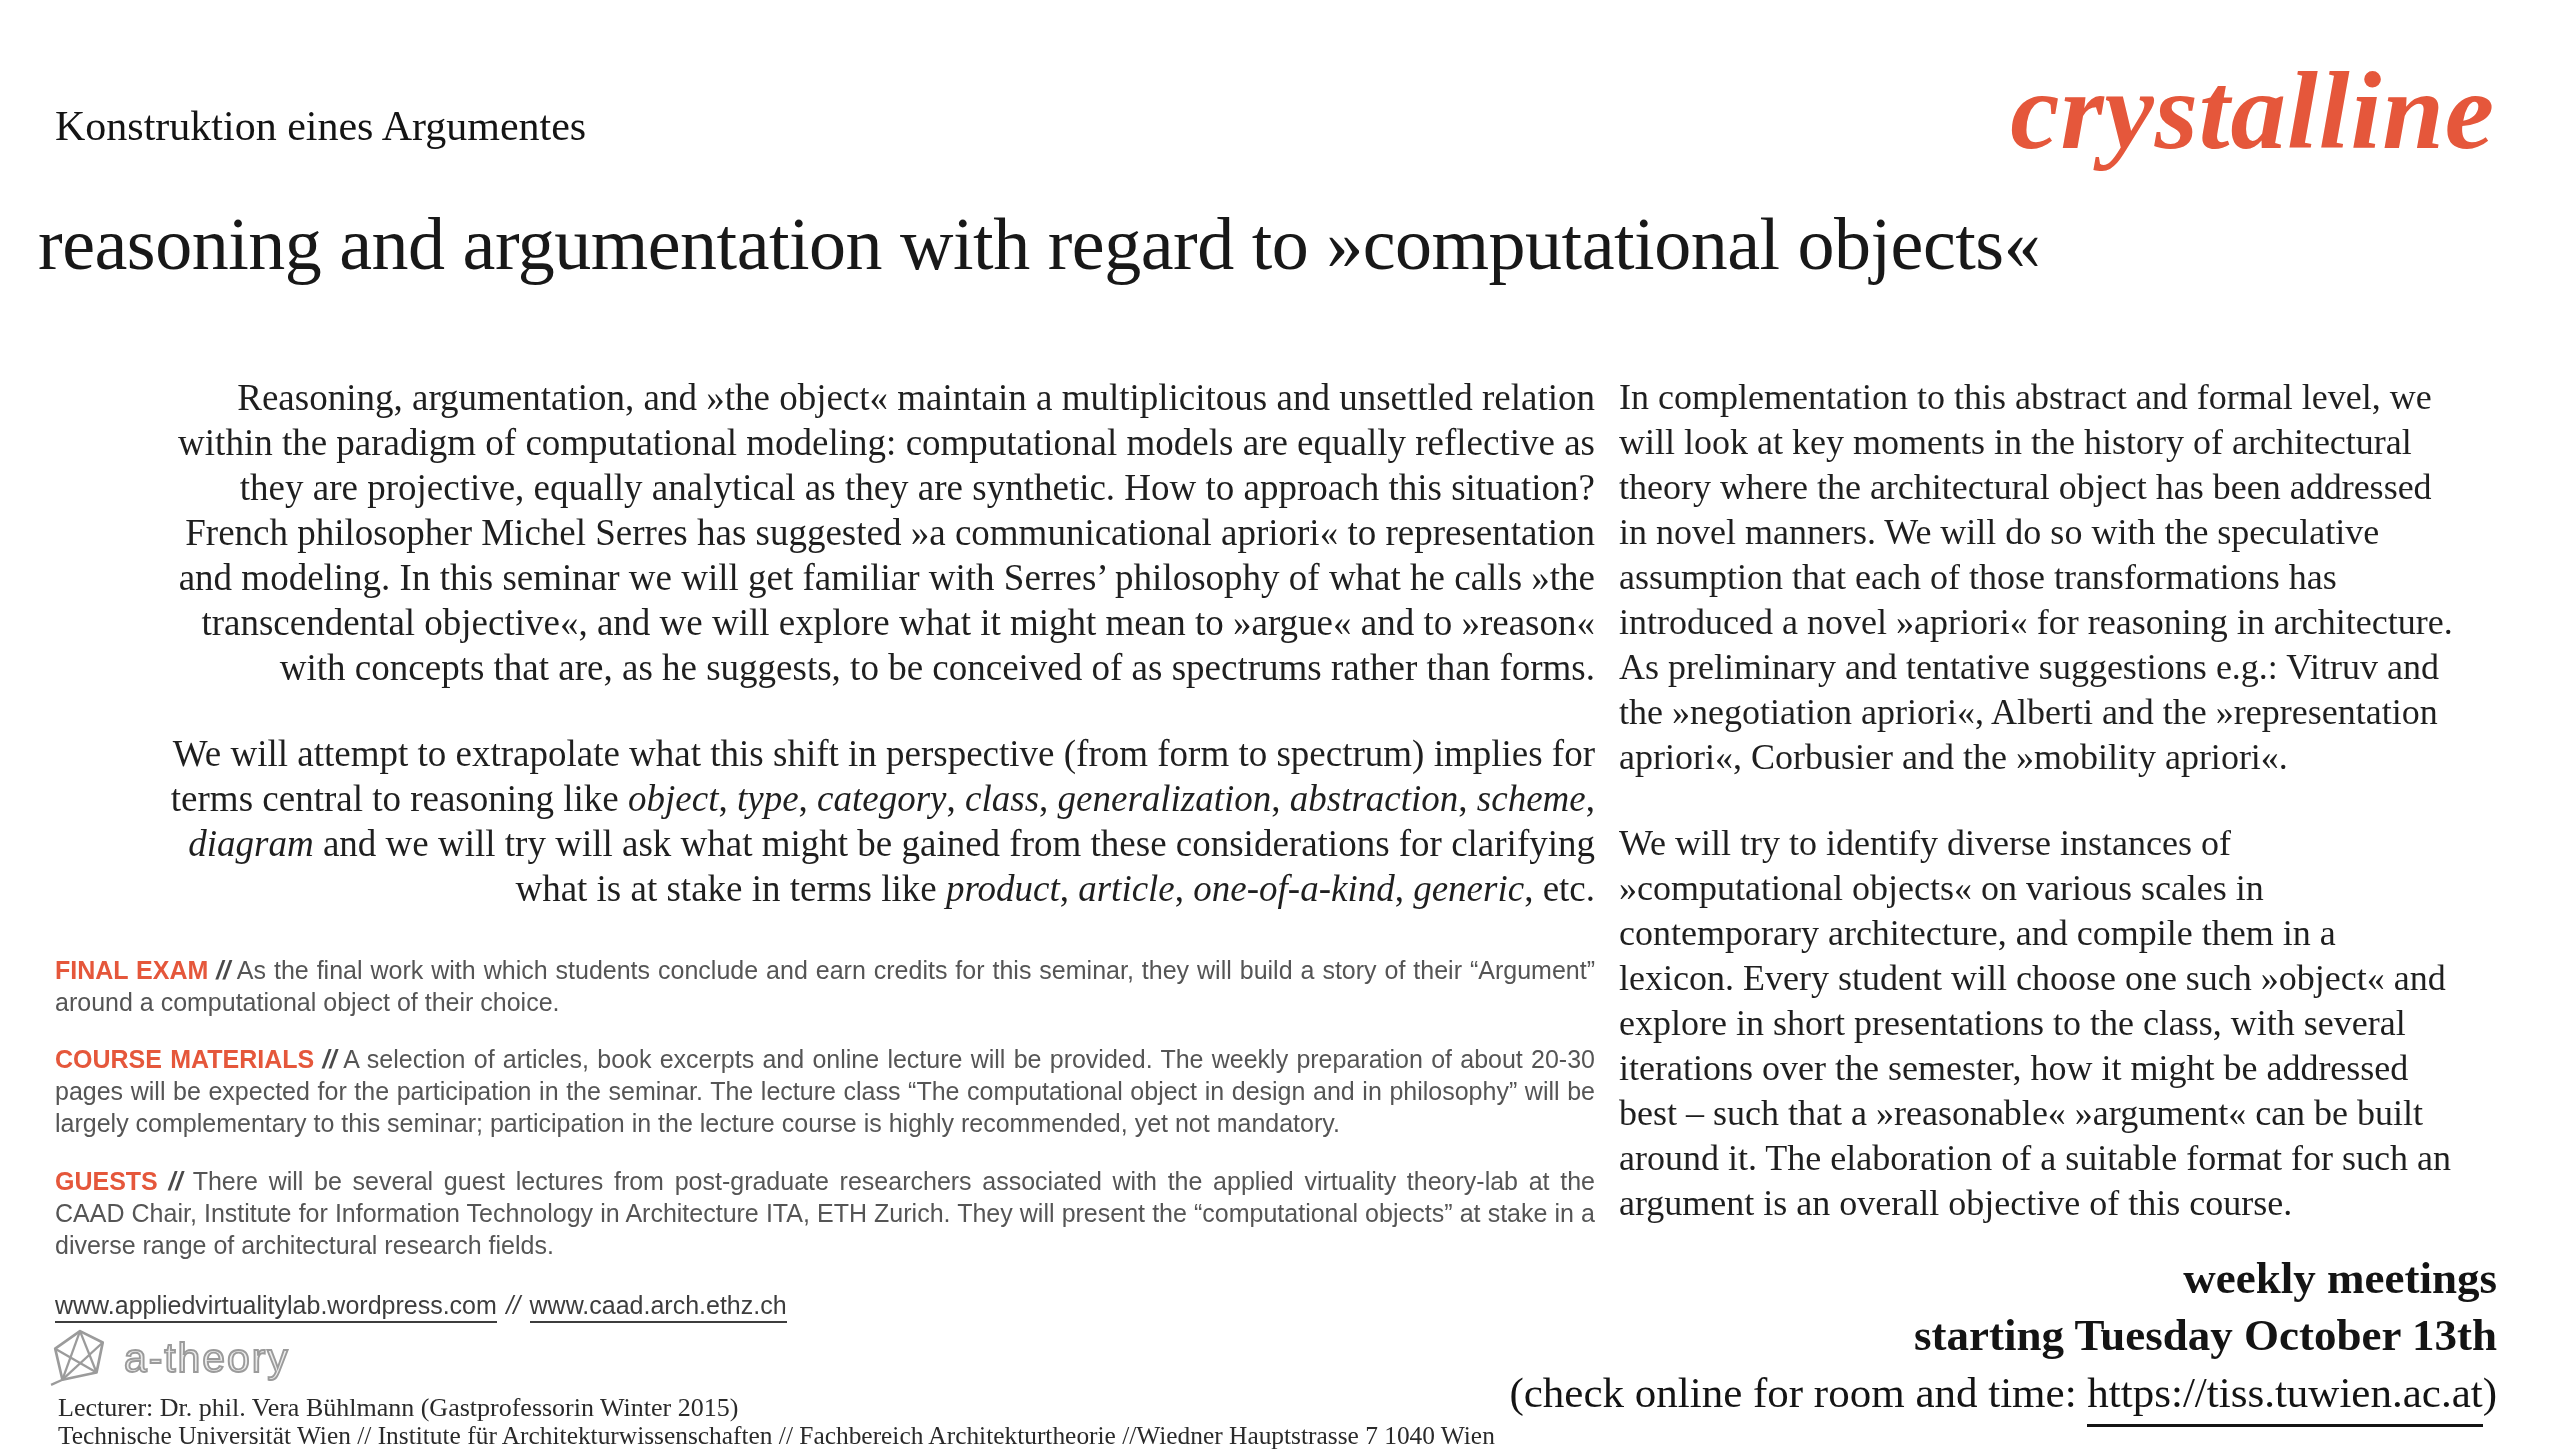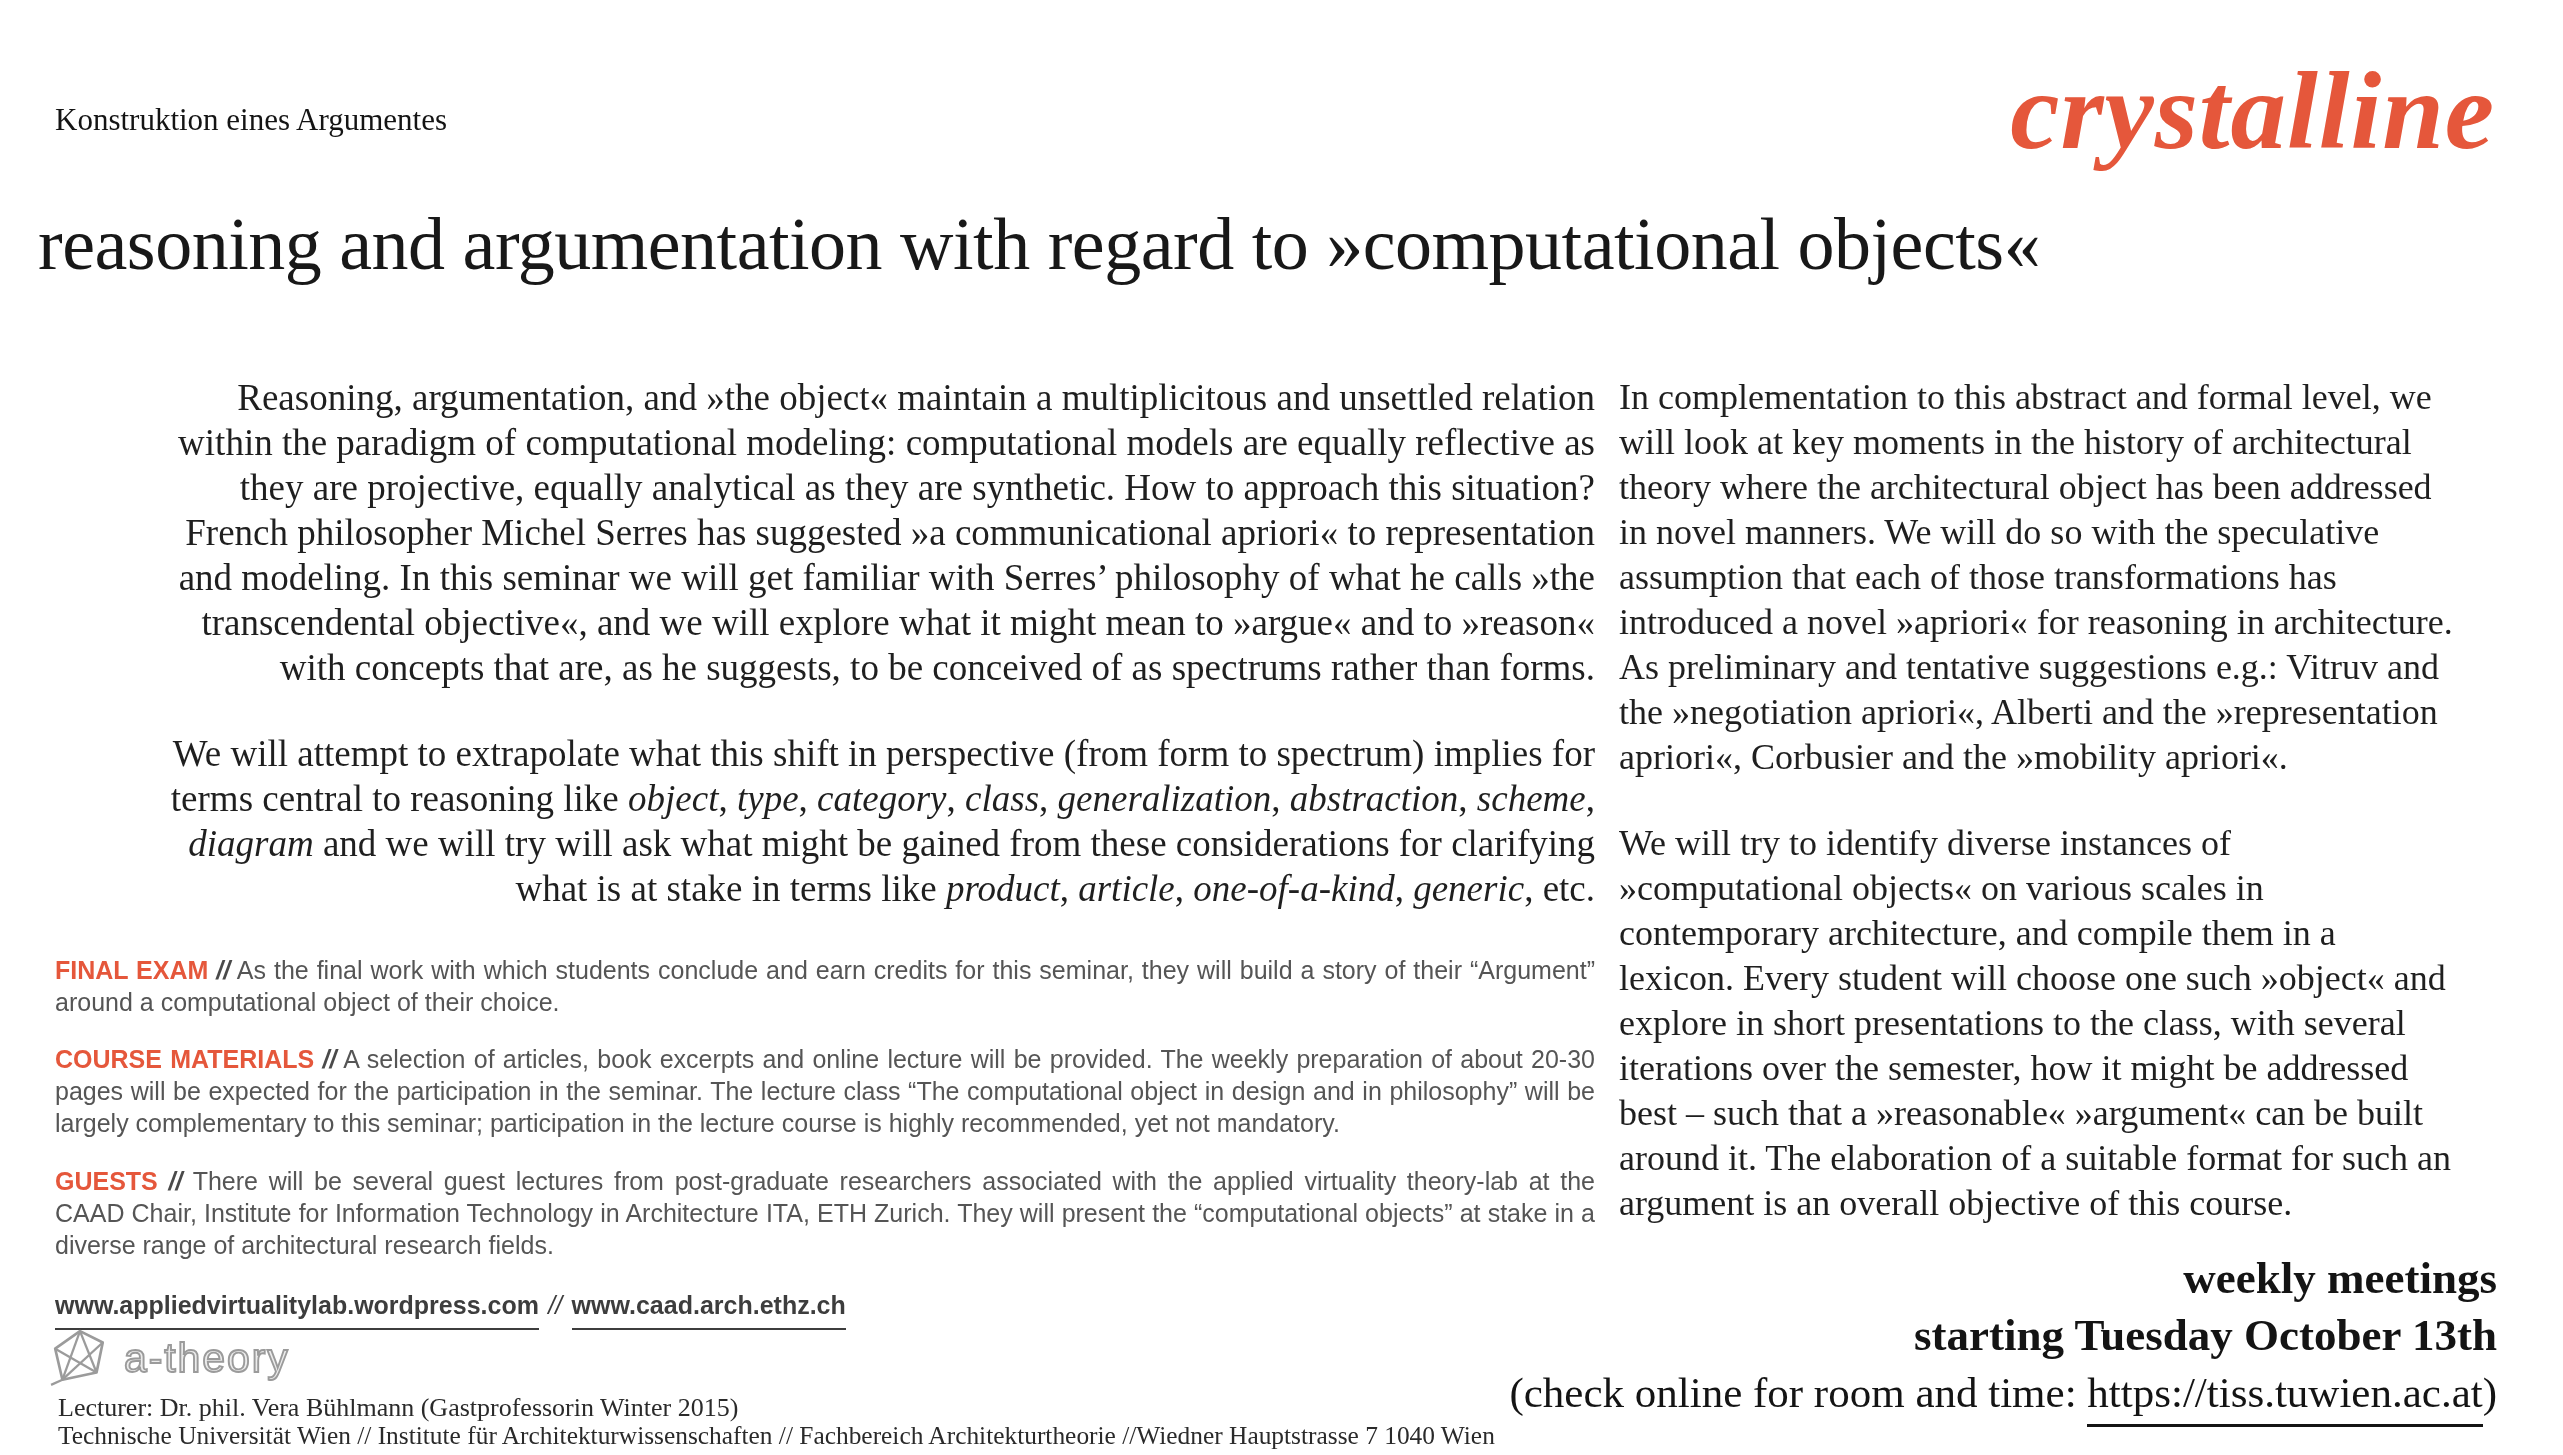--- a/index.html
+++ b/index.html
@@ -12,21 +12,21 @@
     overflow:hidden;
   }
   
   .eyebrow1{
     position:absolute;left:55px;top:41px;
     font-size:43px;font-weight:bold;font-style:italic;
     letter-spacing:0.5px;color:#141414;
   }
   .eyebrow2{
     position:absolute;left:55px;top:102px;
-    font-size:31px;color:#141414;
+    font-size:42px;color:#141414;
   }
   .brand{
     position:absolute;right:68px;top:55px;
     font-size:111px;font-weight:bold;font-style:italic;
     line-height:1;letter-spacing:0.9px;
   }
   .main-title{
     position:absolute;left:38px;top:204px;
     width:2454px;
     font-size:74px;line-height:1.1;
@@ -48,23 +48,22 @@
     text-align:justify;
   }
   .sans-block{margin:0 0 25.4px 0;}
   .sec-label{font-weight:bold;}
   .sec-sep{font-weight:bold;font-style:italic;color:#4a4a4a;}
   .links-line{
     margin-top:28px;text-align:left;
     font-size:25px;color:#3d3d3d;
   }
   .weblink{
-    border-bottom:2.8px solid #3d3d3d;padding-bottom:9px;
+    border-bottom:2.8px solid #3d3d3d;padding-bottom:2px;
     cursor:pointer;
-    font-weight:bold;
   }
   .link-sep{font-style:italic;margin:0 9.4px;}
   
   .right-col{
     position:absolute;left:1619px;top:375px;width:905px;
     text-align:left;
     font-size:36px;line-height:45px;color:#1f1f1f;
   }
   .right-col .para + .para{margin-top:41px;}
   

